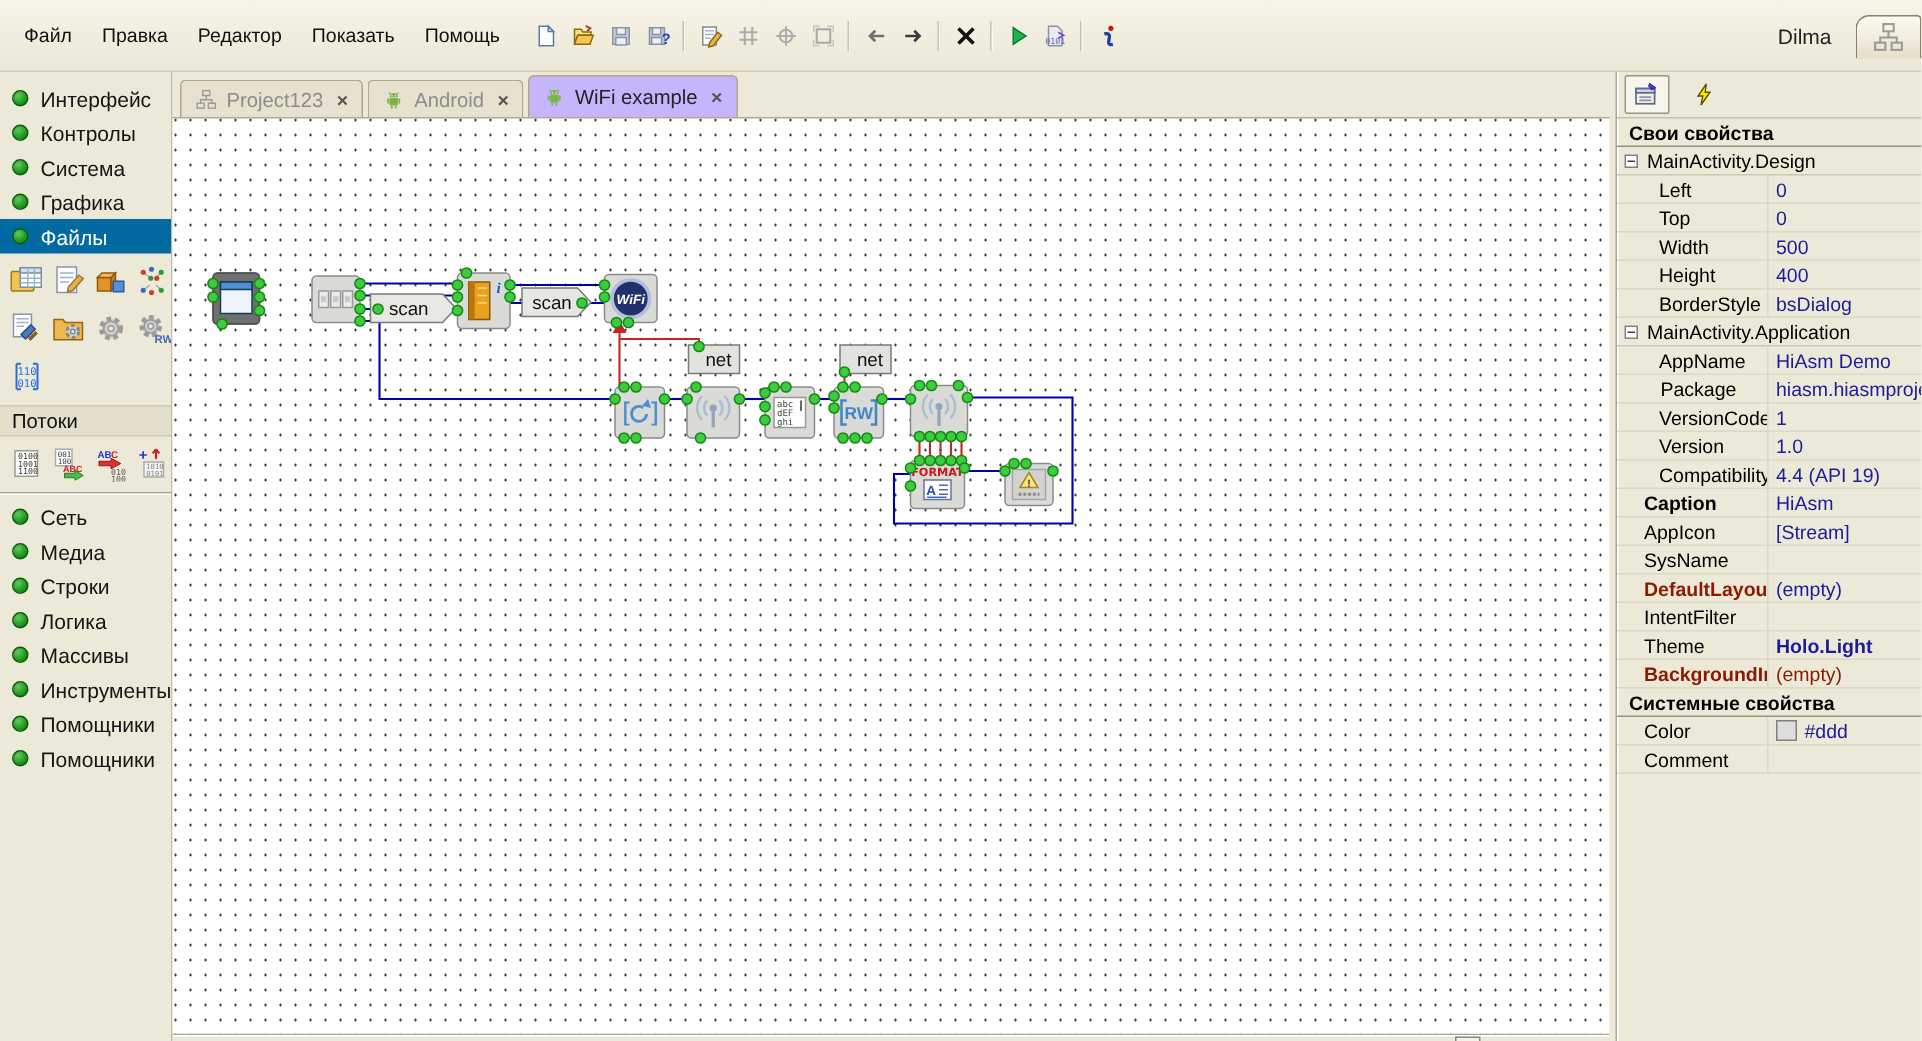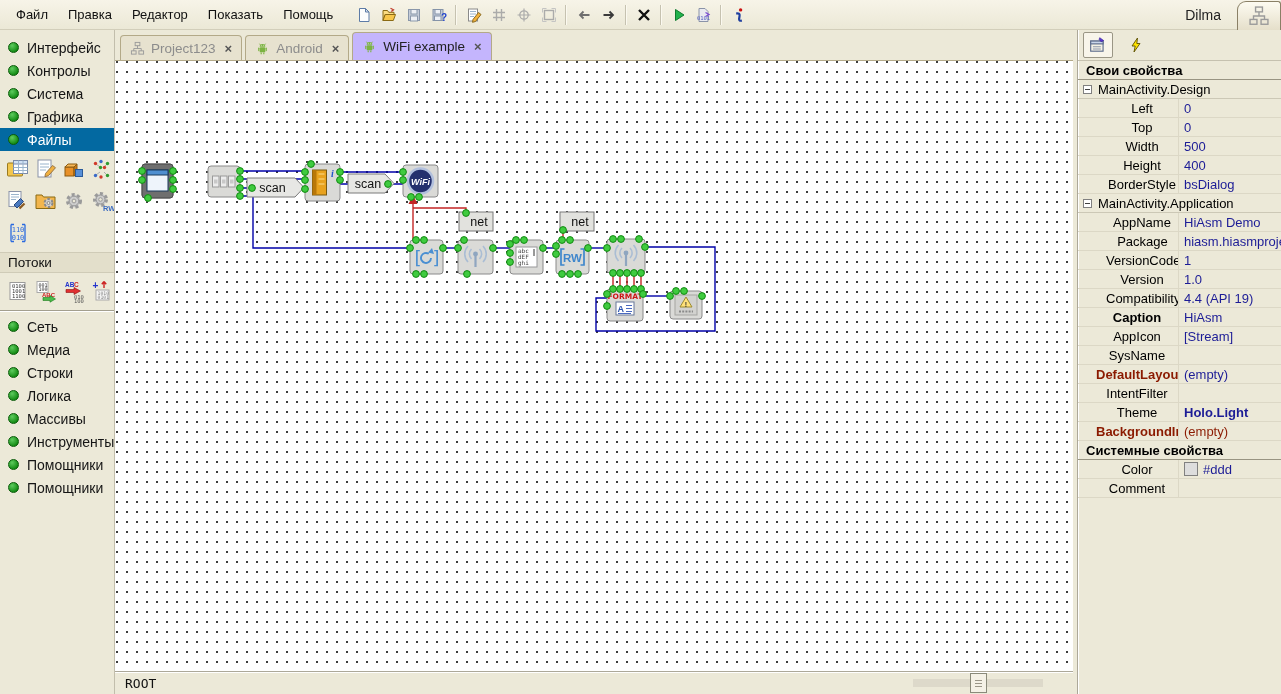--- a/index.html
+++ b/index.html
@@ -3,21 +3,21 @@
 <meta charset="utf-8">
 <style>
   html,body{margin:0;padding:0;}
   body{
     width:1281px;height:694px;overflow:hidden;position:relative;
     background:#ece9d8;font-family:"Liberation Sans",sans-serif;
     -webkit-font-smoothing:antialiased;
   }
   
   #menubar{
-    height:30px;display:flex;align-items:center;box-sizing:border-box;
+    height:48px;display:flex;align-items:center;box-sizing:border-box;
     background:linear-gradient(#f7f4e8,#ebe8d6);
     border-bottom:1px solid #d2ceba;padding-left:6px;
   }
   .menu-item{font-size:13px;color:#111;padding:5px 10px;cursor:default;border-radius:2px;}
   #toolbar{display:flex;align-items:center;margin-left:8px;}
   .tbtn{width:25px;height:25px;display:flex;align-items:center;justify-content:center;border-radius:2px;}
   .tbtn.disabled{opacity:.95;}
   .tsep{width:1px;height:20px;background:#c6c2b0;border-right:1px solid #fbf9f0;margin:0 4px;}
   #user-label{margin-left:auto;font-size:14px;color:#222;padding-right:16px;}
   #win-btn{
@@ -76,21 +76,21 @@
   
   #rightpanel{
     width:204px;flex:none;box-sizing:border-box;background:#ece9d8;
     border-left:1px solid #aca899;margin-left:4px;box-shadow:inset 1px 0 0 #fff;
   }
   #rp-header{height:30px;display:flex;align-items:center;gap:8px;padding-left:5px;box-sizing:border-box;}
   .rp-btn{width:28px;height:24px;display:flex;align-items:center;justify-content:center;border-radius:2px;border:1px solid transparent;}
   .rp-btn.selected{background:#f8f5ea;border:1px solid #9a9685;}
   #propgrid{font-size:13px;border-top:1px solid #c5c1af;}
   .prow{height:19px;display:flex;align-items:center;border-bottom:1px solid #dcd8c6;box-sizing:border-box;}
-  .prow .pname{width:100px;flex:none;overflow:hidden;white-space:nowrap;color:#000;box-sizing:border-box;text-align:center;}
+  .prow .pname{width:100px;flex:none;overflow:hidden;white-space:nowrap;color:#000;box-sizing:border-box;}
   .prow .pvalue{
     flex:1;min-width:0;height:100%;display:flex;align-items:center;padding-left:5px;
     border-left:1px solid #dcd8c6;color:#1c1c96;overflow:hidden;white-space:nowrap;box-sizing:border-box;
   }
   .prow.phead{font-weight:bold;padding-left:8px;border-bottom:1px solid #989482;}
   .prow.pgroup{gap:6px;padding-left:5px;border-bottom:1px solid #ccc8b6;}
   .minusbox{
     width:9px;height:9px;box-sizing:border-box;border:1px solid #808080;background:#fff;
     position:relative;flex:none;
   }

